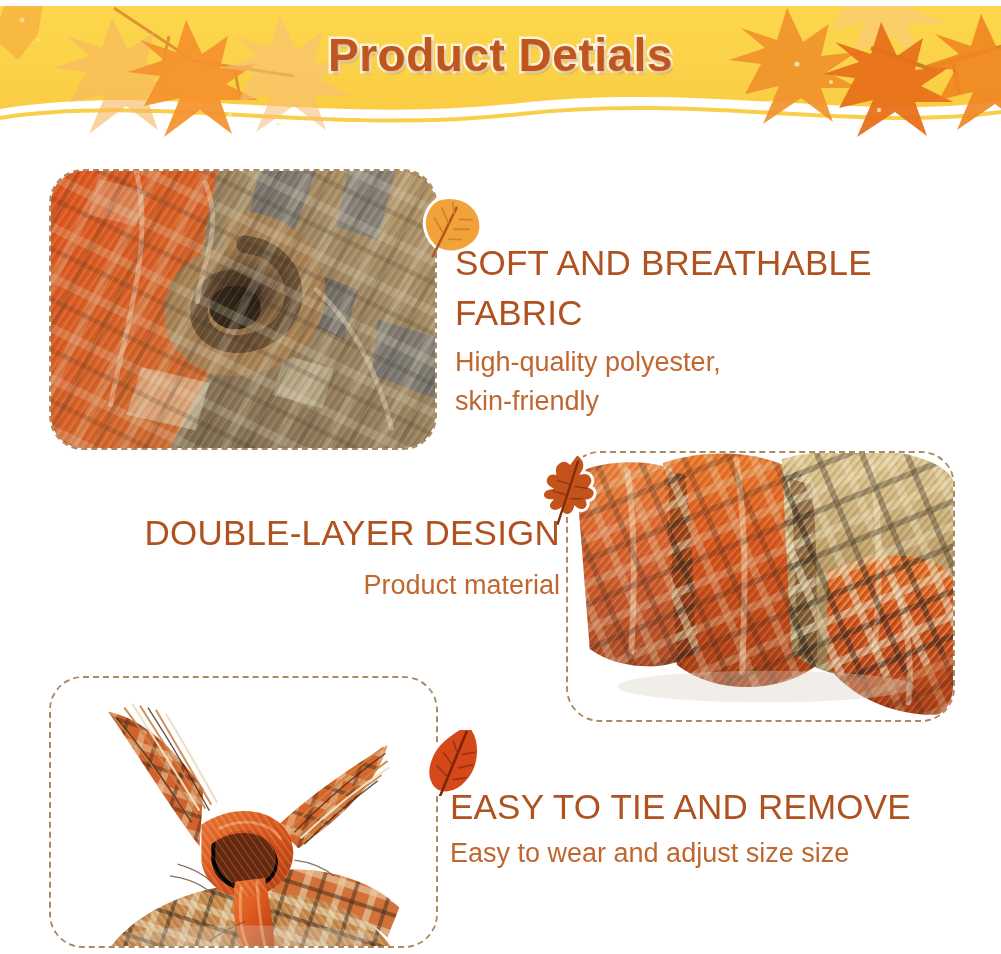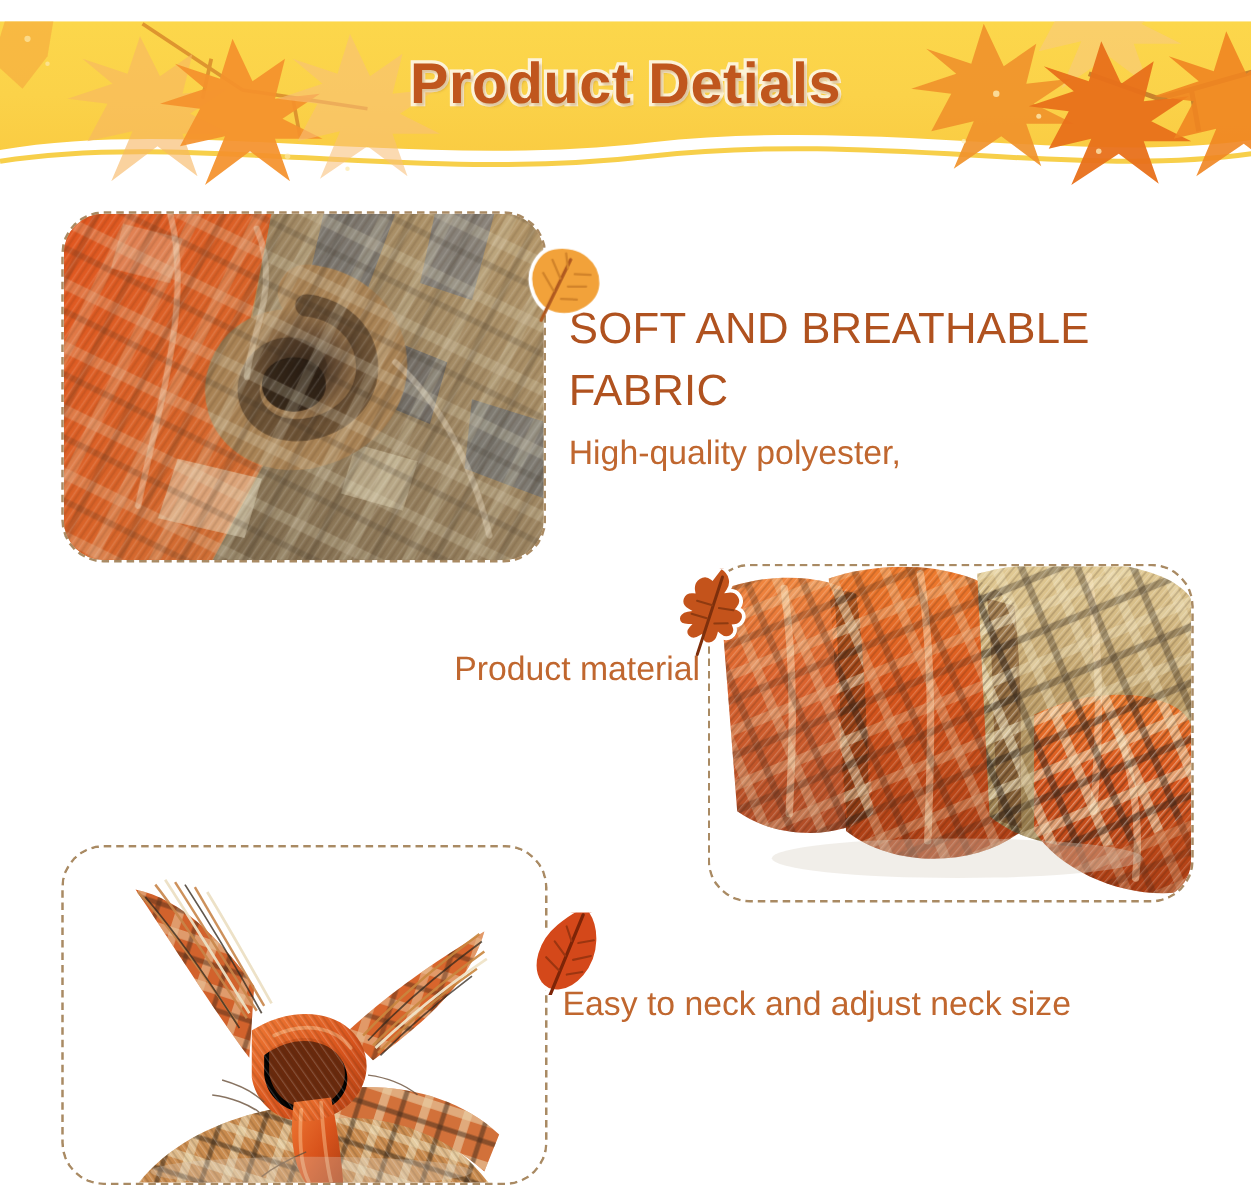--- a/index.html
+++ b/index.html
@@ -6,21 +6,21 @@
   body{
     width:1001px;height:954px;
     background:#ffffff;
     font-family:"Liberation Sans", sans-serif;
     overflow:hidden;
     position:relative;
   }
 
   
   .banner{
-    position:absolute;left:0;top:17px;width:1001px;height:131px;
+    position:absolute;left:0;top:6px;width:1001px;height:131px;
     overflow:hidden;
   }
   .banner-bg{
     position:absolute;left:0;top:0;width:1001px;height:131px;
     background:linear-gradient(180deg,#fcd74b 0%,#fbd249 45%,#f9c93f 100%);
   }
   .banner-wave{
     position:absolute;left:0;bottom:-2px;width:1001px;height:52px;
   }
   .banner-title{
@@ -446,26 +446,29 @@
       <path d="M36 38 L50 42"></path>
         <path d="M46 28 L58 32"></path>
     </g>
   </g>
 </svg>
 
 <div class="block" id="block-soft-fabric">
   <div class="head">SOFT AND BREATHABLE FABRIC</div>
   <div class="desc">
     <div>High-quality polyester,</div>
+    <div>skin-friendly</div>
   </div>
 </div>
 
 <div class="block" id="block-double-layer">
+  <div class="head">DOUBLE-LAYER DESIGN</div>
   <div class="desc">
     <div>Product material</div>
   </div>
 </div>
 
 <div class="block" id="block-easy-tie">
+  <div class="head">EASY TO TIE AND REMOVE</div>
   <div class="desc">
-    <div>Easy to neck and adjust neck size</div>
+    <div>Easy to wear and adjust size size</div>
   </div>
 </div>
 
 </body></html>

